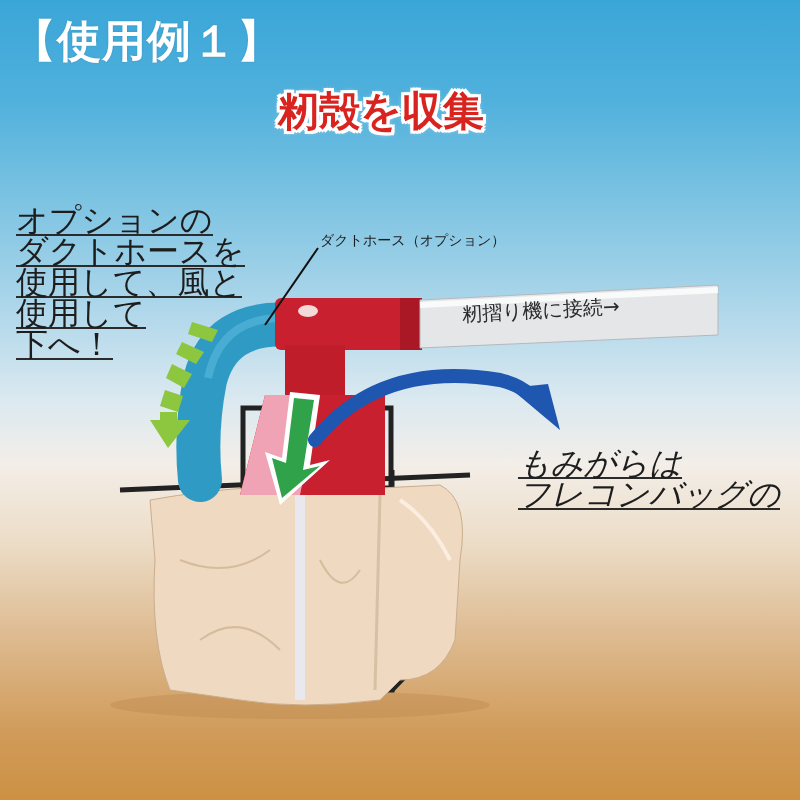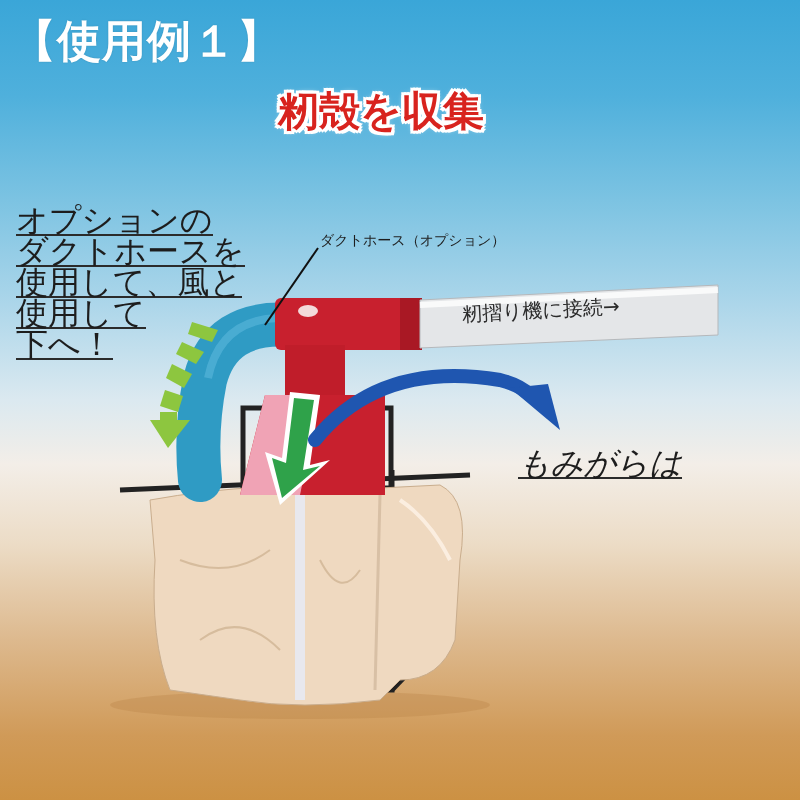--- a/index.html
+++ b/index.html
@@ -132,13 +132,14 @@
   <span class="line"><div>使用して</div></span>
   <span class="line"><div>下へ！</div></span>
 </div>
 
 <div class="abs callout-label">ダクトホース（オプション）</div>
 
 <div class="abs pipe-label">籾摺り機に接続→</div>
 
 <div class="abs note note-right">
   <span class="line"><div>もみがらは</div></span>
+  <span class="line"><div>フレコンバッグの</div></span>
 </div>
 
 </body></html>

